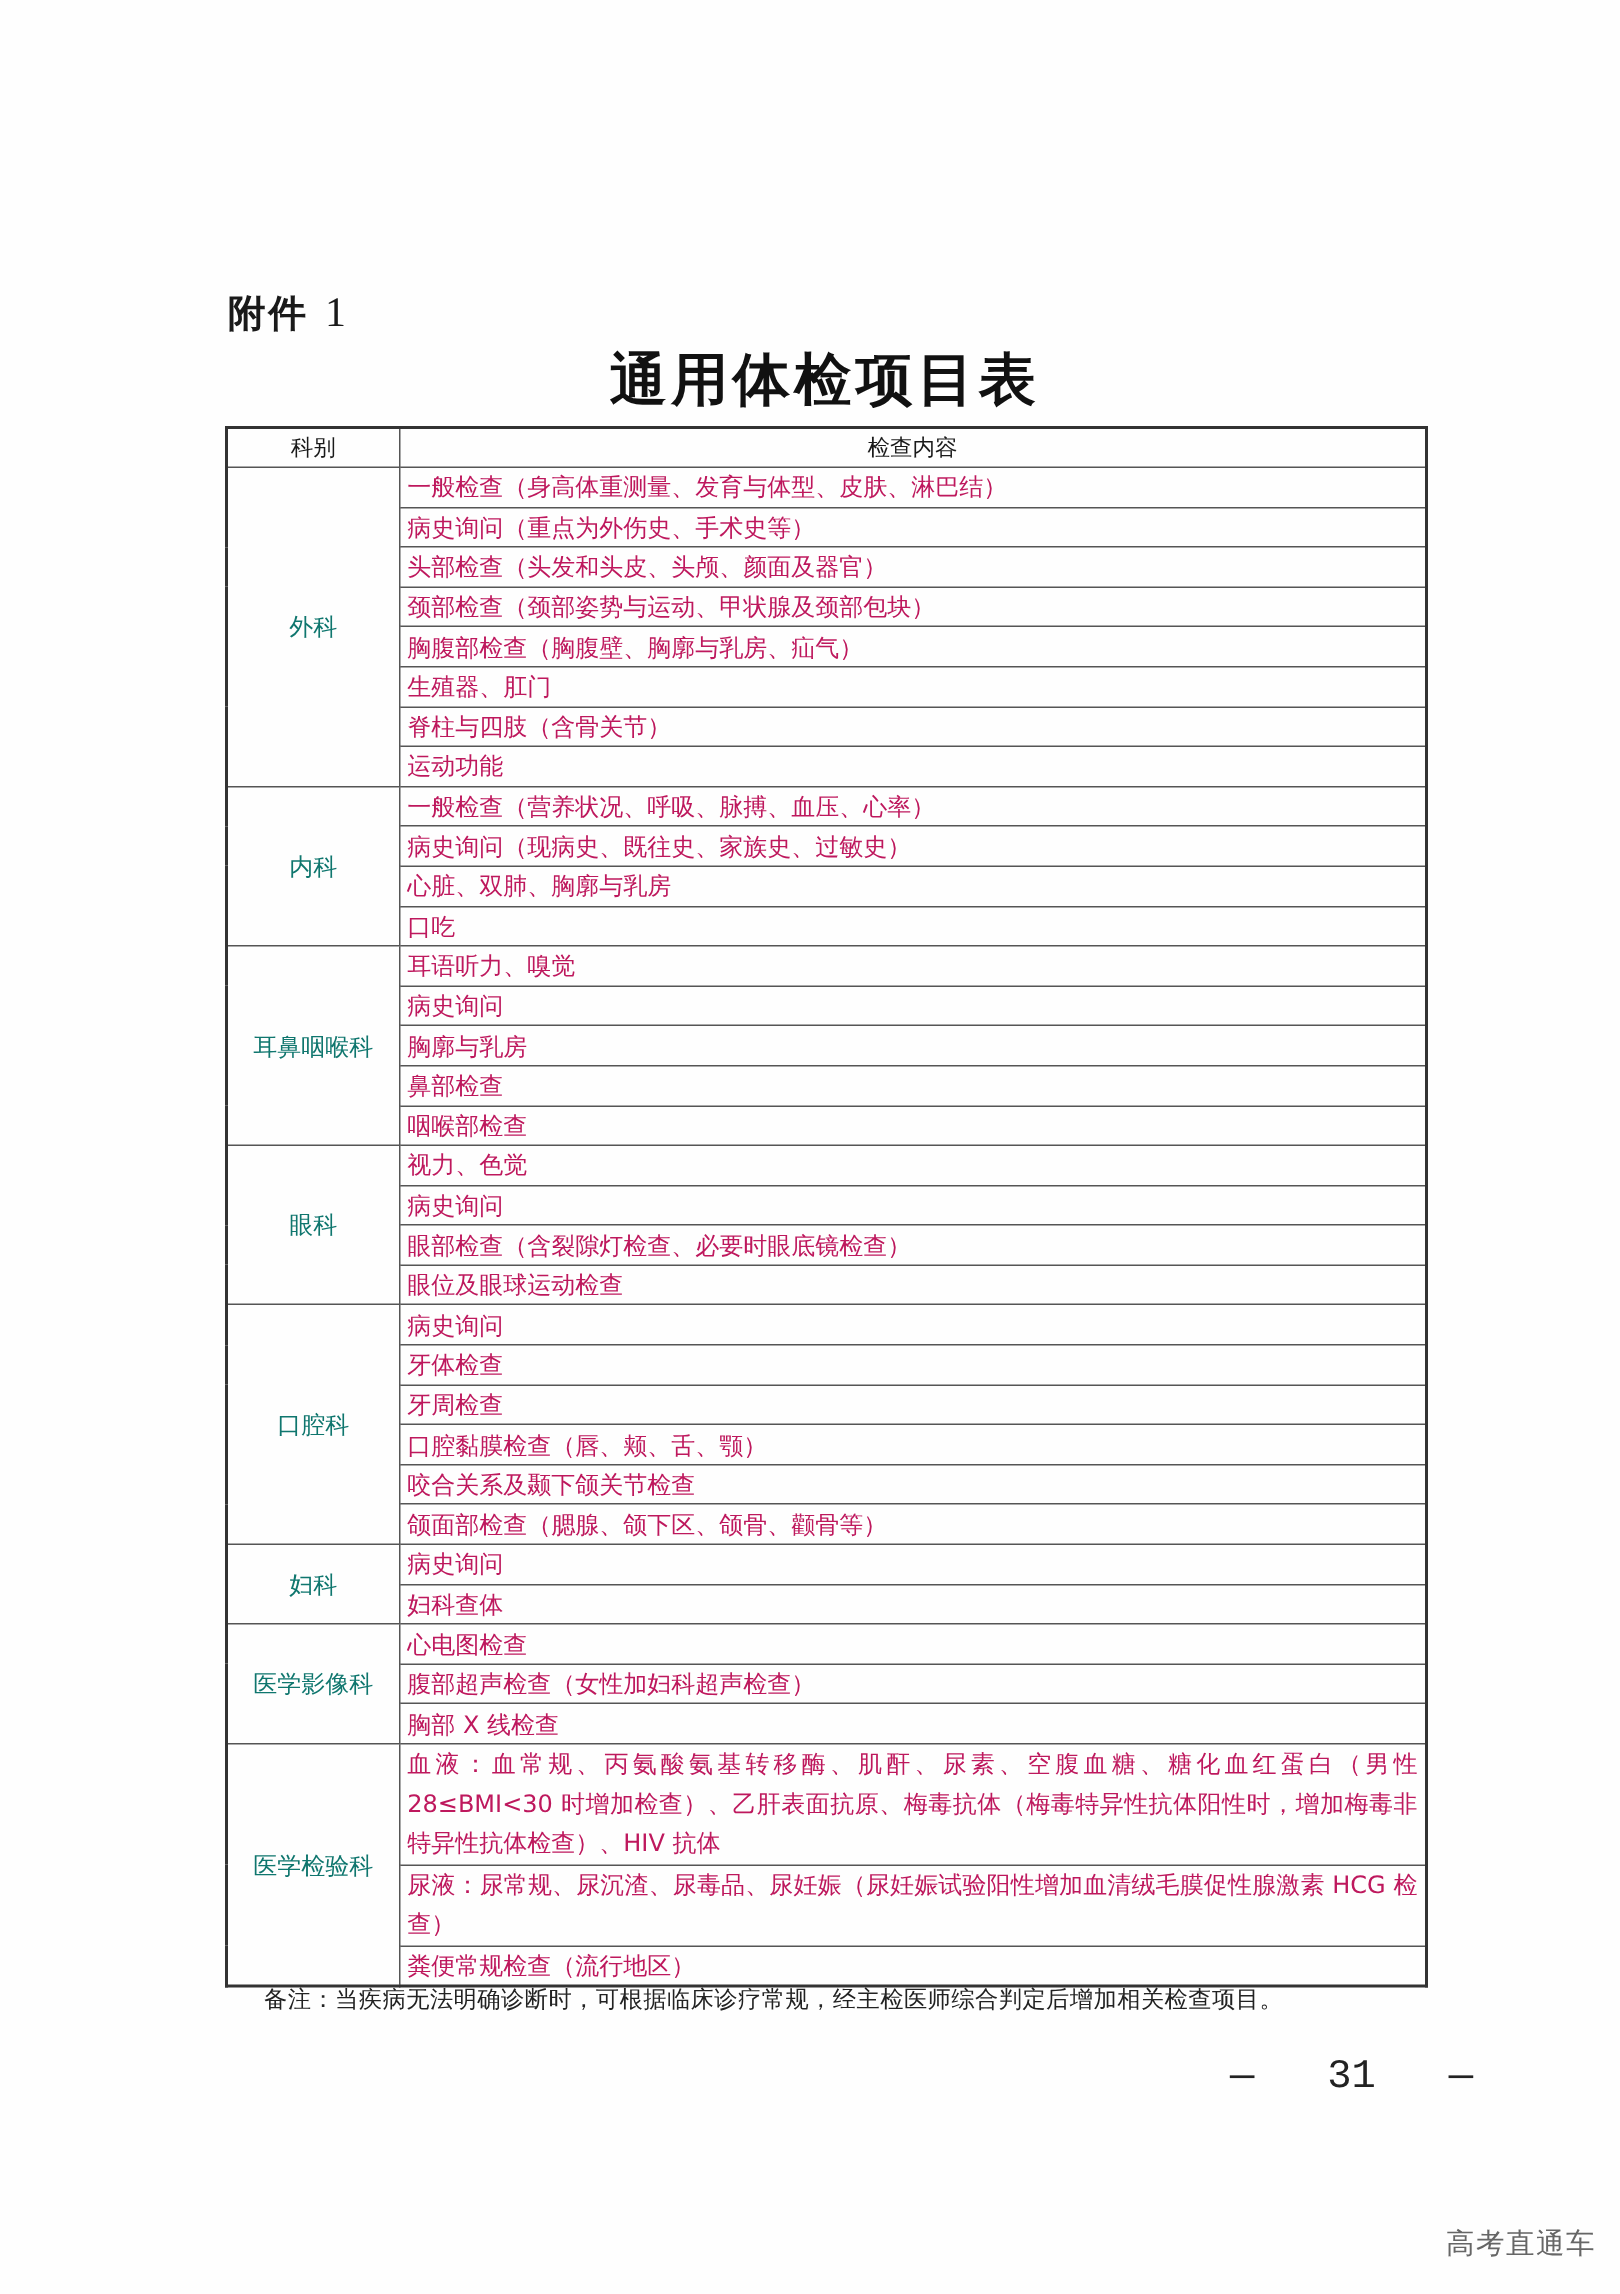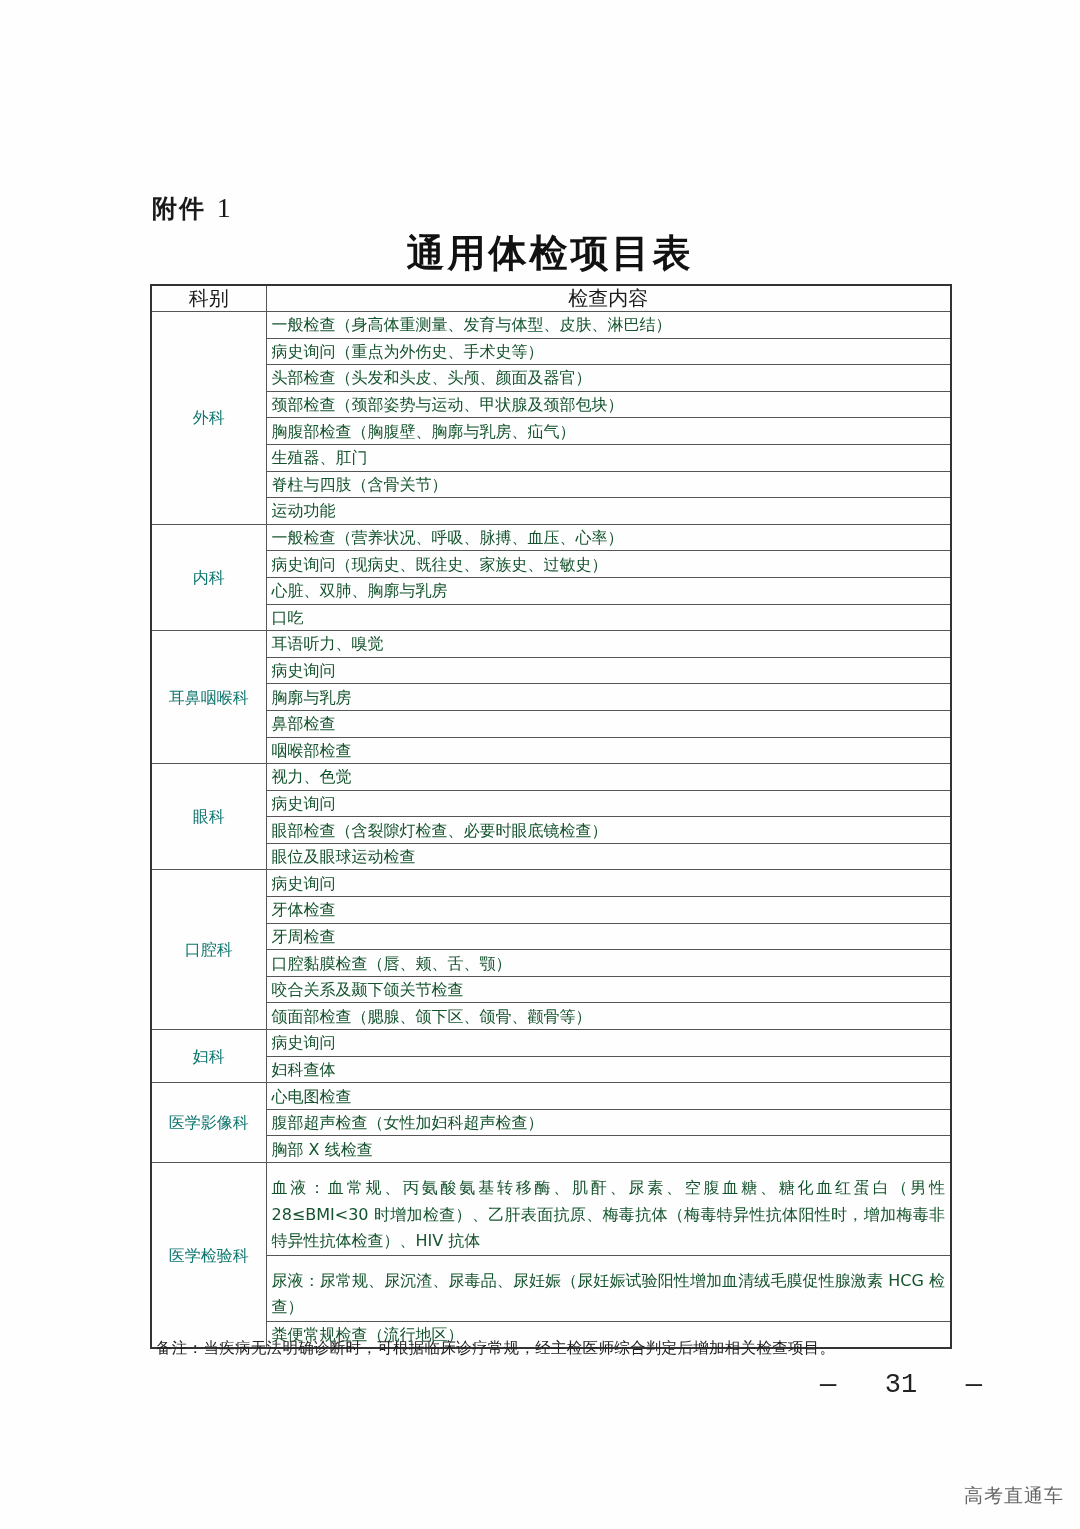--- a/index.html
+++ b/index.html
@@ -36,31 +36,30 @@
   table.main col.c1 { width: 115px; }
   table.main col.c2 { width: 685px; }
   table.main th, table.main td {
     border: 1.5px solid #555;
     padding: 0 5px;
     line-height: 25px;
     height: 25.6px;
     vertical-align: middle;
   }
   table.main th {
-    font-weight: normal; font-size: 20px; height: 25px;
+    font-weight: normal; font-size: 15px; height: 25px;
     text-align: center;
   }
   table.main td.dept { text-align: center; color: #0f766e; font-size: 16px; }
-  table.main td.item { text-align: left; color: #14532d; }
-  table.main td.multi { line-height: 26.5px; padding-top: 12px; padding-bottom: 0; text-align: justify; }
+  table.main td.item { text-align: left; color: #be185d; }
+  table.main td.multi { line-height: 26.5px; padding-top: 0; padding-bottom: 0; text-align: justify; }
   .note {
-    position: absolute; left: 156px; top: 1323px;
+    position: absolute; left: 176px; top: 1323px;
     font-family: Liberation Sans, sans-serif; font-size: 15.5px; color: #222;
     letter-spacing: 0.3px;
-    margin-top: 15px;
   }
   .page-num {
     position: absolute; left: 820px; top: 1370px;
     font-family: Liberation Mono, monospace; font-size: 27px; color: #222;
     white-space: pre;
   }
   .watermark {
     position: absolute; left: 964px; top: 1483px;
     font-family: "DejaVu Sans", sans-serif; font-size: 19px; color: #666;
     letter-spacing: 1px;

